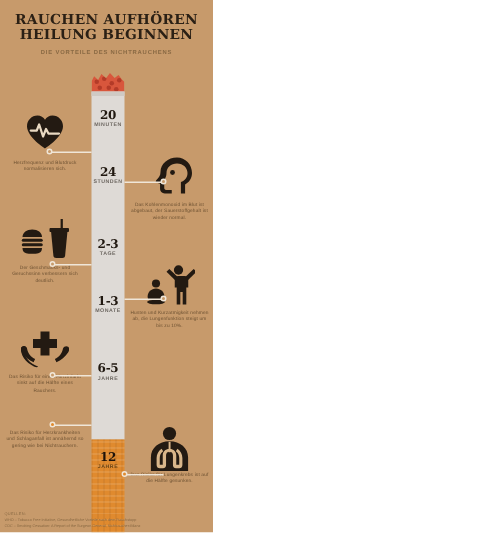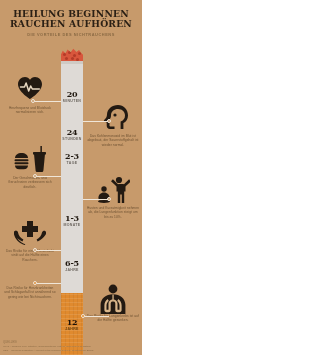--- a/index.html
+++ b/index.html
@@ -88,21 +88,20 @@
     text-align: center;
     z-index: 6;
   }
   .ms-num {
     font-family: "DejaVu Serif", serif;
     font-weight: bold;
     font-size: 8px;
     line-height: 8.5px;
     color: #201810;
     letter-spacing: -0.2px;
-    margin-top: 18px;
   }
   .ms-unit {
     font-size: 3.5px;
     letter-spacing: 0.35px;
     font-weight: bold;
     color: #6e6862;
     margin-top: 0.5px;
   }
   .milestone.on-filter .ms-num { color: #1e1209; }
   .milestone.on-filter .ms-unit { color: #6b4413; }
@@ -168,22 +167,22 @@
     white-space: nowrap;
     overflow: hidden;
   }
 </style>
 </head>
 <body>
 
 <div id="page">
 
   <div class="header">
+    <div class="title-line">RAUCHEN AUFHÖREN</div>
     <div class="title-line">HEILUNG BEGINNEN</div>
-    <div class="title-line">RAUCHEN AUFHÖREN</div>
     <div class="subtitle">DIE VORTEILE DES NICHTRAUCHENS</div>
   </div>
 
   <div class="column">
     <div class="col-ash">
       <span class="ember" style="left:2px;top:5px;width:3px;height:3px"></span>
       <span class="ember" style="left:7px;top:3px;width:3px;height:3px"></span>
       <span class="ember" style="left:12px;top:6px;width:3px;height:3px"></span>
       <span class="ember" style="left:17px;top:4px;width:3px;height:3px"></span>
       <span class="ember" style="left:4px;top:9px;width:3px;height:3px"></span>
@@ -222,21 +221,21 @@
   <div class="side right" style="top:104px">
     <span class="icon-wrap">
       <svg width="30" height="27" viewBox="0 0 30 27">
         <path d="M20 1c-6 0-11 4.2-11 9.6 0 2.4-1.1 3.6-2.4 5-1 1-1.1 1.8.1 2.2l2 .7v3.2c0 1.8 1.3 3.3 3.2 3.3h4.6v-2.4h-3.8c-.7 0-1.2-.5-1.2-1.2V18h-2.2l2-2.1c1.2-1.3 1.7-2.6 1.7-4.6C13 7.7 16 5 20 5c4.2 0 7 2.9 7 6.4 0 3.1-1.8 5.2-4.4 6v7.6h2.8V19c2.6-1.3 4.6-3.9 4.6-7.6C30 5.6 25.6 1 20 1z" fill="#231a12"></path>
         <circle cx="17" cy="11" r="1.6" fill="#231a12"></circle>
       </svg>
     </span>
     <div class="caption">Das Kohlenmonoxid im Blut ist abgebaut, der Sauerstoffgehalt ist wieder normal.</div>
   </div>
 
-  <div class="milestone" style="top:134px">
+  <div class="milestone" style="top:158px">
     <div class="ms-num">2-3</div>
     <div class="ms-unit">TAGE</div>
   </div>
   <div class="connector" style="left:35px;top:176px;width:26px"></div>
   <div class="dot" style="left:33px;top:174px"></div>
   <div class="side left" style="top:146px">
     <span class="icon-wrap">
       <svg width="34" height="26" viewBox="0 0 34 26">
         <path d="M2 12c0-3 2.8-5 6.5-5S15 9 15 12H2z" fill="#231a12"></path>
         <rect x="1.5" y="13.2" width="14" height="2" rx="1" fill="#231a12"></rect>

